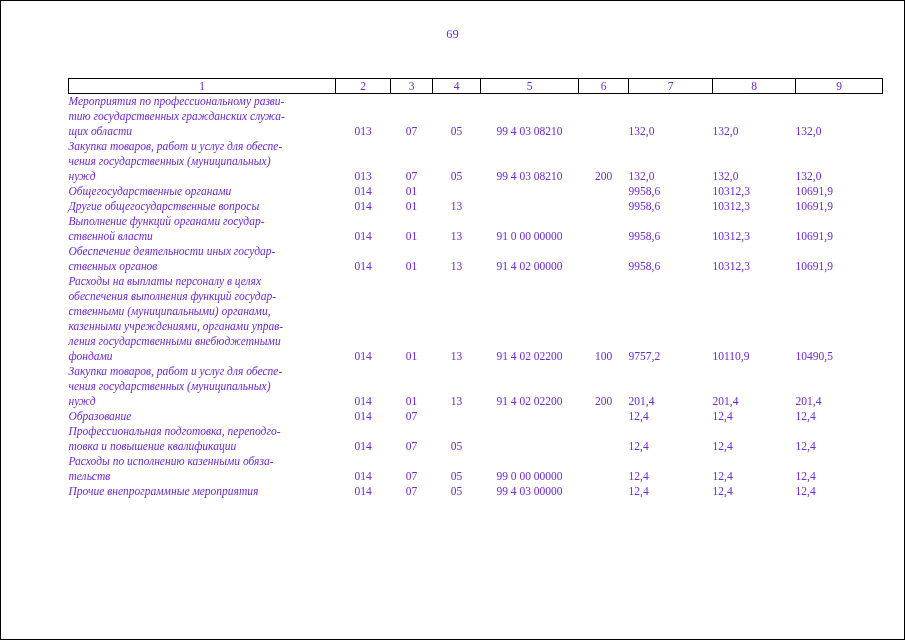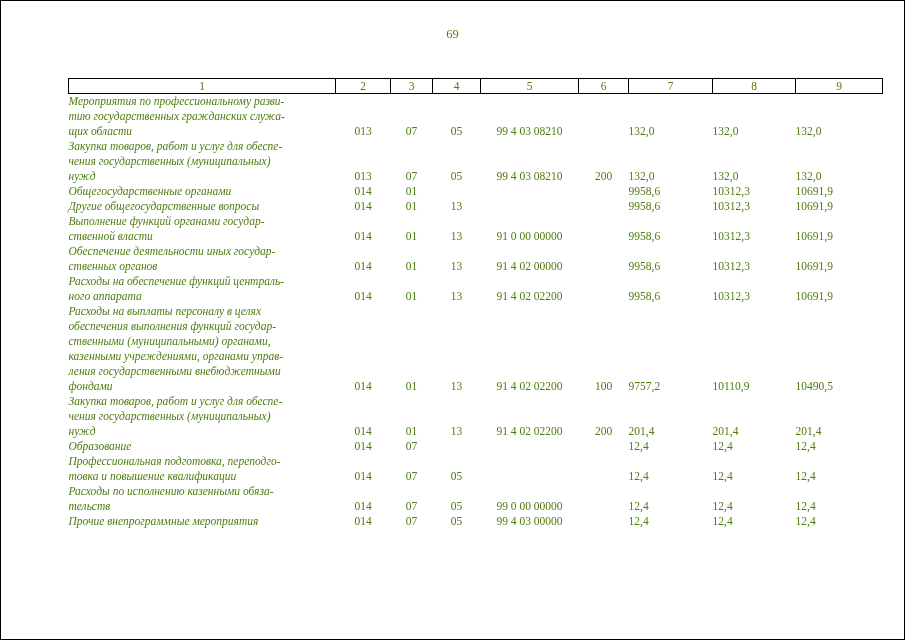--- a/index.html
+++ b/index.html
@@ -7,21 +7,21 @@
     margin: 0;
     padding: 0;
     background: #ffffff;
   }
   .page {
     width: 905px;
     height: 640px;
     background: #ffffff;
     border: 1px solid #000000;
     font-family: "Liberation Serif", serif;
-    color: #4d7c0f;
+    color: #6d28d9;
     overflow: hidden;
     position: relative;
   }
   .page-number {
     text-align: center;
     padding-top: 26px;
     font-size: 12.5px;
     line-height: 14px;
   }
   table.budget {
@@ -153,32 +153,20 @@
           <td class="c2">014</td>
           <td class="c3">01</td>
           <td class="c4">13</td>
           <td class="c5">91 4 02 00000</td>
           <td class="c6"></td>
           <td class="c7">9958,6</td>
           <td class="c8">10312,3</td>
           <td class="c9">10691,9</td>
         </tr>
         <tr>
-          <td class="c1">Расходы на обеспечение функций централь-
-ного аппарата</td>
-          <td class="c2">014</td>
-          <td class="c3">01</td>
-          <td class="c4">13</td>
-          <td class="c5">91 4 02 02200</td>
-          <td class="c6"></td>
-          <td class="c7">9958,6</td>
-          <td class="c8">10312,3</td>
-          <td class="c9">10691,9</td>
-        </tr>
-        <tr>
           <td class="c1">Расходы на выплаты персоналу в целях
 обеспечения выполнения функций государ-
 ственными (муниципальными) органами,
 казенными учреждениями, органами управ-
 ления государственными внебюджетными
 фондами</td>
           <td class="c2">014</td>
           <td class="c3">01</td>
           <td class="c4">13</td>
           <td class="c5">91 4 02 02200</td>

